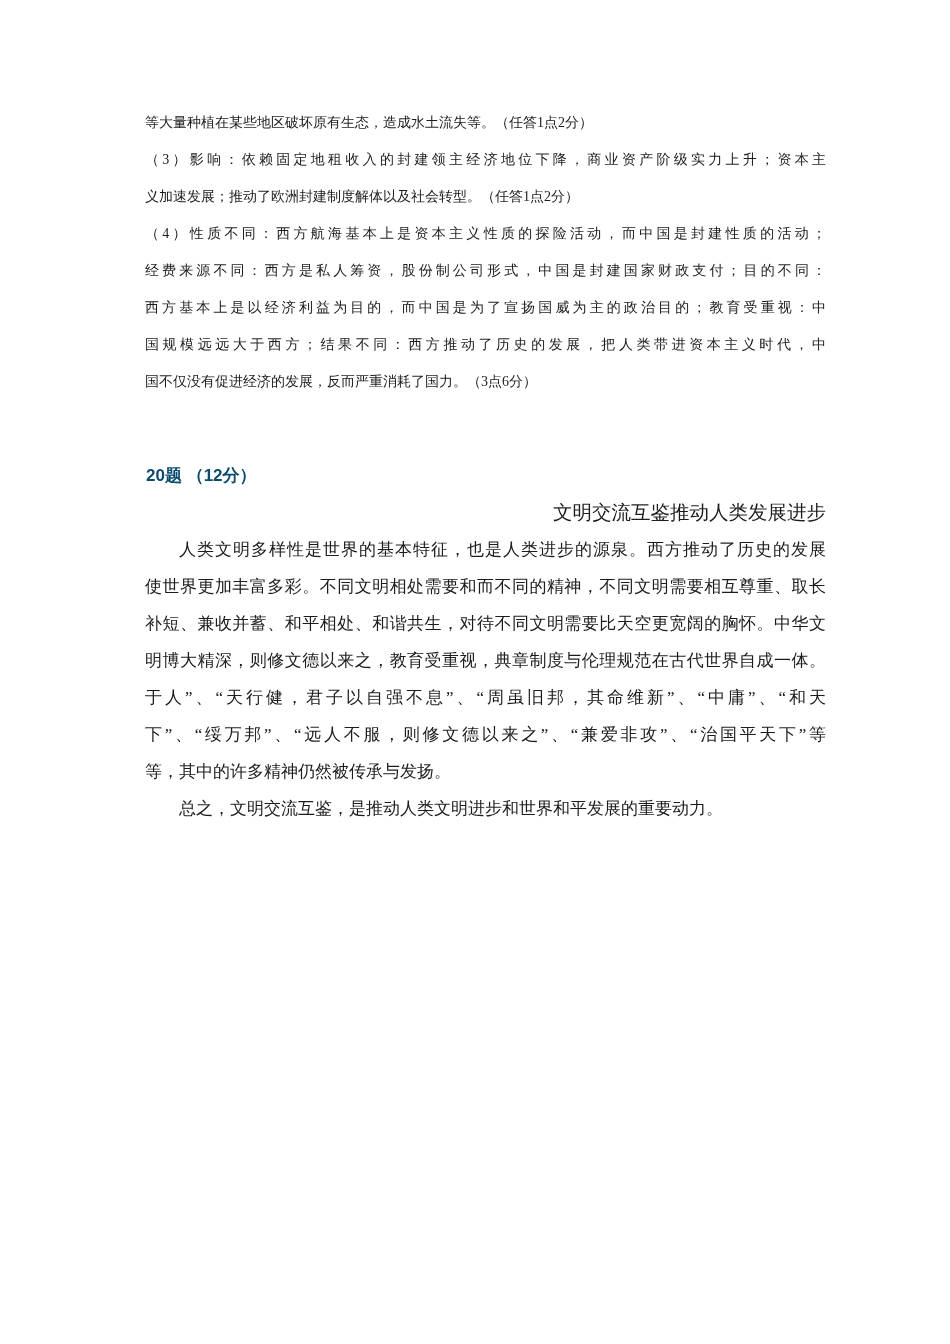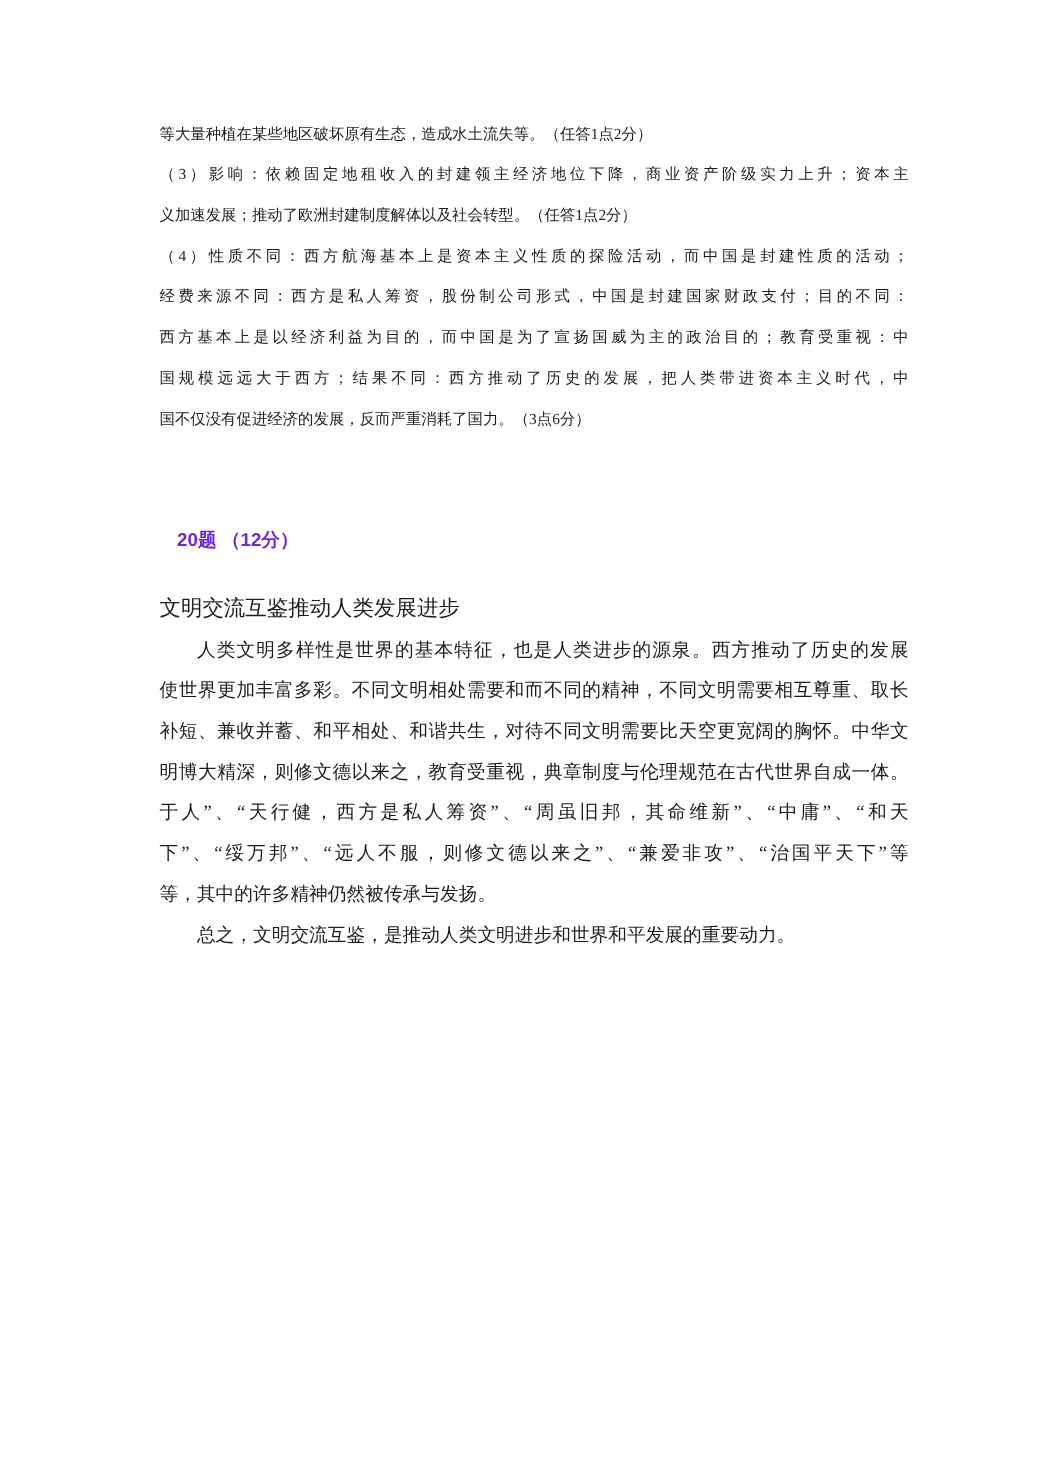--- a/index.html
+++ b/index.html
@@ -45,33 +45,32 @@
   .line.end {
     text-align: left;
   }
   .indent {
     text-indent: 34px;
   }
   .q-heading {
     position: absolute;
     left: 145px;
     top: 463px;
-    margin: 16px;
+    margin: 1px;
     font-family: "Liberation Sans", "DejaVu Sans", sans-serif;
     font-size: 17px;
     font-weight: bold;
     line-height: 24px;
-    color: #6d28d9;
+    color: #0c4a6e;
   }
   .essay-title {
     height: 37px;
     line-height: 37px;
-    text-align: left;
+    text-align: right;
     font-size: 19.5px;
-    margin-top: 41px;
   }
 </style>
 </head>
 <body>
 
 <div class="page">
 
   <section class="answers">
     <div class="line end">等大量种植在某些地区破坏原有生态，造成水土流失等。（任答1点2分）</div>
     <div class="line full">（3）影响：依赖固定地租收入的封建领主经济地位下降，商业资产阶级实力上升；资本主</div>
@@ -84,19 +83,19 @@
   </section>
 
   <h2 class="q-heading">20题 （12分）</h2>
 
   <section class="essay">
     <div class="essay-title">文明交流互鉴推动人类发展进步</div>
     <div class="line full indent">人类文明多样性是世界的基本特征，也是人类进步的源泉。西方推动了历史的发展</div>
     <div class="line full">使世界更加丰富多彩。不同文明相处需要和而不同的精神，不同文明需要相互尊重、取长</div>
     <div class="line full">补短、兼收并蓄、和平相处、和谐共生，对待不同文明需要比天空更宽阔的胸怀。中华文</div>
     <div class="line full">明博大精深，则修文德以来之，教育受重视，典章制度与伦理规范在古代世界自成一体。</div>
-    <div class="line full">于人”、“天行健，西方是私人筹资”、“周虽旧邦，其命维新”、“中庸”、“和天</div>
+    <div class="line full">于人”、“天行健，君子以自强不息”、“周虽旧邦，其命维新”、“中庸”、“和天</div>
     <div class="line full">下”、“绥万邦”、“远人不服，则修文德以来之”、“兼爱非攻”、“治国平天下”等</div>
     <div class="line end">等，其中的许多精神仍然被传承与发扬。</div>
     <div class="line end indent">总之，文明交流互鉴，是推动人类文明进步和世界和平发展的重要动力。</div>
   </section>
 
 </div>
 
 </body></html>

